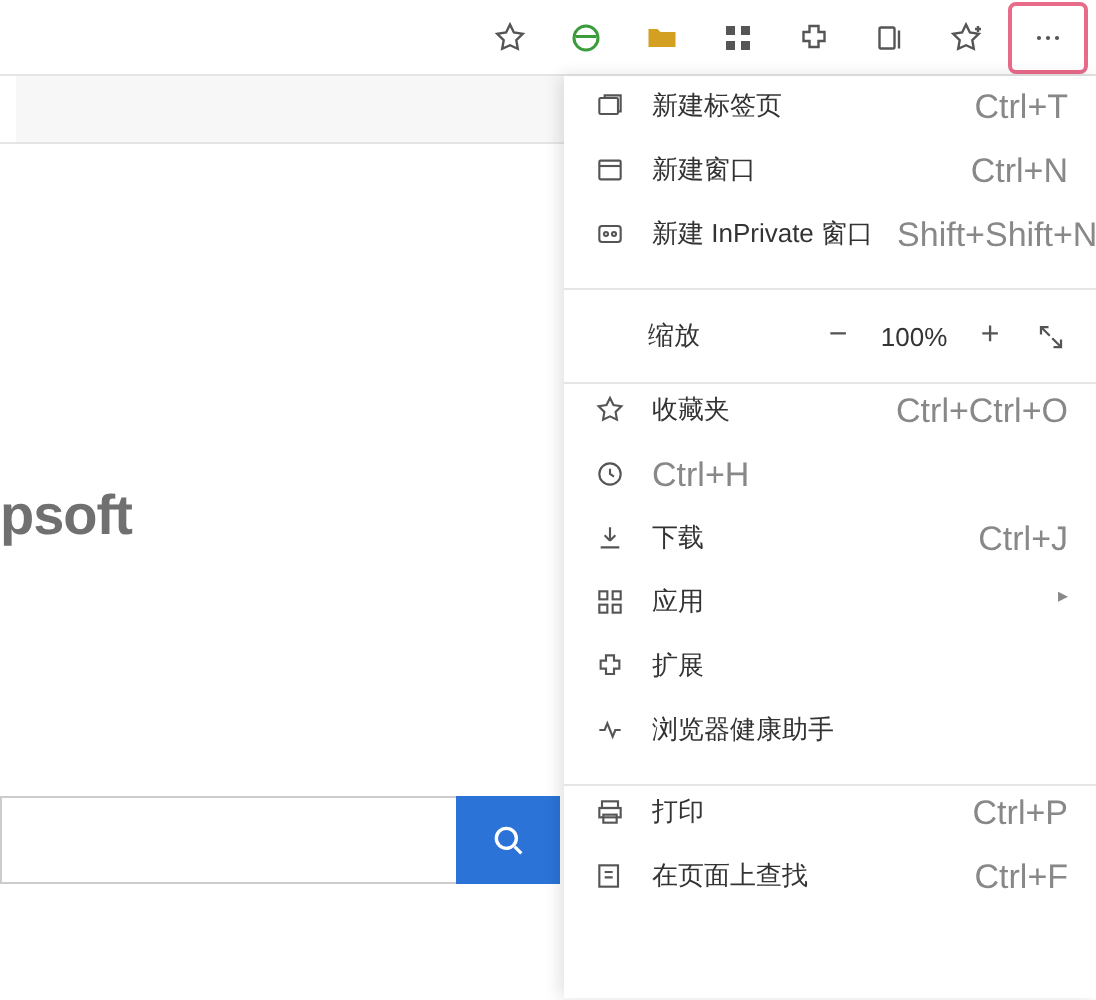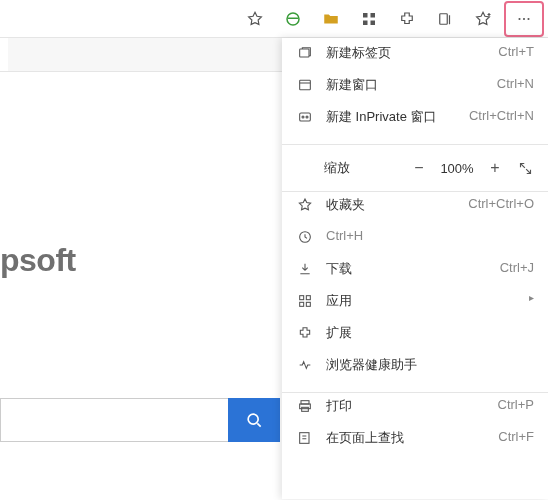--- a/index.html
+++ b/index.html
@@ -4,32 +4,32 @@
 <style>
 *{box-sizing:border-box;margin:0;padding:0;font-family:"Microsoft YaHei","Segoe UI",sans-serif}
 body{width:548px;height:500px;background:#fff;position:relative;overflow:hidden}
 .toolbar{height:38px;display:flex;align-items:center;justify-content:flex-end;padding:0 4px;gap:4px;border-bottom:1px solid #e5e5e5}
 .tb-btn{width:34px;height:30px;display:flex;align-items:center;justify-content:center;color:#555;border-radius:4px}
 .tb-btn svg{width:18px;height:18px}
 .more-box{border:2px solid #e86b8a;border-radius:4px;padding:1px}
 .addr{height:34px;border-bottom:1px solid #e5e5e5;display:flex;align-items:center;padding-left:8px}
 .addr-input{flex:1;border:none;outline:none;height:100%;font-size:13px;background:#f7f7f7}
 .content{position:relative;padding:28px 0 0 0;height:calc(100% - 72px);background:#fff}
-.logo{position:absolute;left:0;top:170px;font-size:32px;font-weight:600;color:#707070;letter-spacing:-0.5px}
+.logo{position:absolute;left:0;top:170px;font-size:28px;font-weight:600;color:#707070;letter-spacing:-0.5px}
 .search-wrap{position:absolute;left:0;top:326px;width:280px;display:flex}
 .search-box{flex:1;height:44px;border:1px solid #ccc;border-right:none;background:#fff}
 .search-btn{width:52px;height:44px;background:#2b73d6;display:flex;align-items:center;justify-content:center;color:#fff}
 .watermark{position:absolute;right:6px;bottom:8px;font-size:20px;color:#555;letter-spacing:1px}
 .menu{position:absolute;top:38px;right:0;width:266px;background:#fff;box-shadow:-2px 0 8px rgba(0,0,0,0.12);font-size:13px;color:#333;padding:6px 0}
 .mi{display:flex;height:32px;padding:0 14px 0 14px;gap:12px;position:relative}
 .mi:hover,.mi.hover{background:#eee}
 .mi .ic{width:18px;height:18px;display:flex;align-items:center;justify-content:center;color:#555;flex-shrink:0}
 .mi .ic svg{width:16px;height:16px}
 .mi .lbl{flex:1;white-space:nowrap}
-.mi .sc{color:#888;font-size:13px}
+.mi .sc{color:#888;font-size:17px}
 .mi .arr{color:#888;font-size:10px;width:10px;text-align:right}
 .zoom-row{display:flex;align-items:center;height:38px;padding:0 10px 0 42px;gap:4px}
 .zoom-row .lbl{flex:1;font-size:13px}
 .zbtn{width:26px;height:26px;display:flex;align-items:center;justify-content:center;color:#555;font-size:16px}
 .zval{width:42px;text-align:center;font-size:13px}
 .sep{height:1px;background:#e5e5e5;margin:4px 0}
 .ic-empty{width:18px;flex-shrink:0}
 .cursor{position:absolute;pointer-events:none}
 .cursor svg{width:14px;height:14px}
 </style>
@@ -133,21 +133,21 @@
 
   <div class="mi">
     <span class="ic">
         <svg viewBox="0 0 24 24" fill="none" stroke="currentColor" stroke-width="1.6">
           <rect x="4" y="6" width="16" height="12" rx="2"></rect>
           <circle cx="9" cy="12" r="1.5"></circle>
           <circle cx="15" cy="12" r="1.5"></circle>
         </svg>
       </span>
     <span class="lbl">新建 InPrivate 窗口</span>
-    <span class="sc">Ctrl+Ctrl+N</span>
+    <span class="sc">Shift+Shift+N</span>
   </div>
 
   <div class="sep"></div>
 
   <div class="zoom-row">
     <span class="lbl">缩放</span>
     <div class="zbtn">−</div>
     <div class="zval">100%</div>
     <div class="zbtn">+</div>
     <div class="zbtn">

